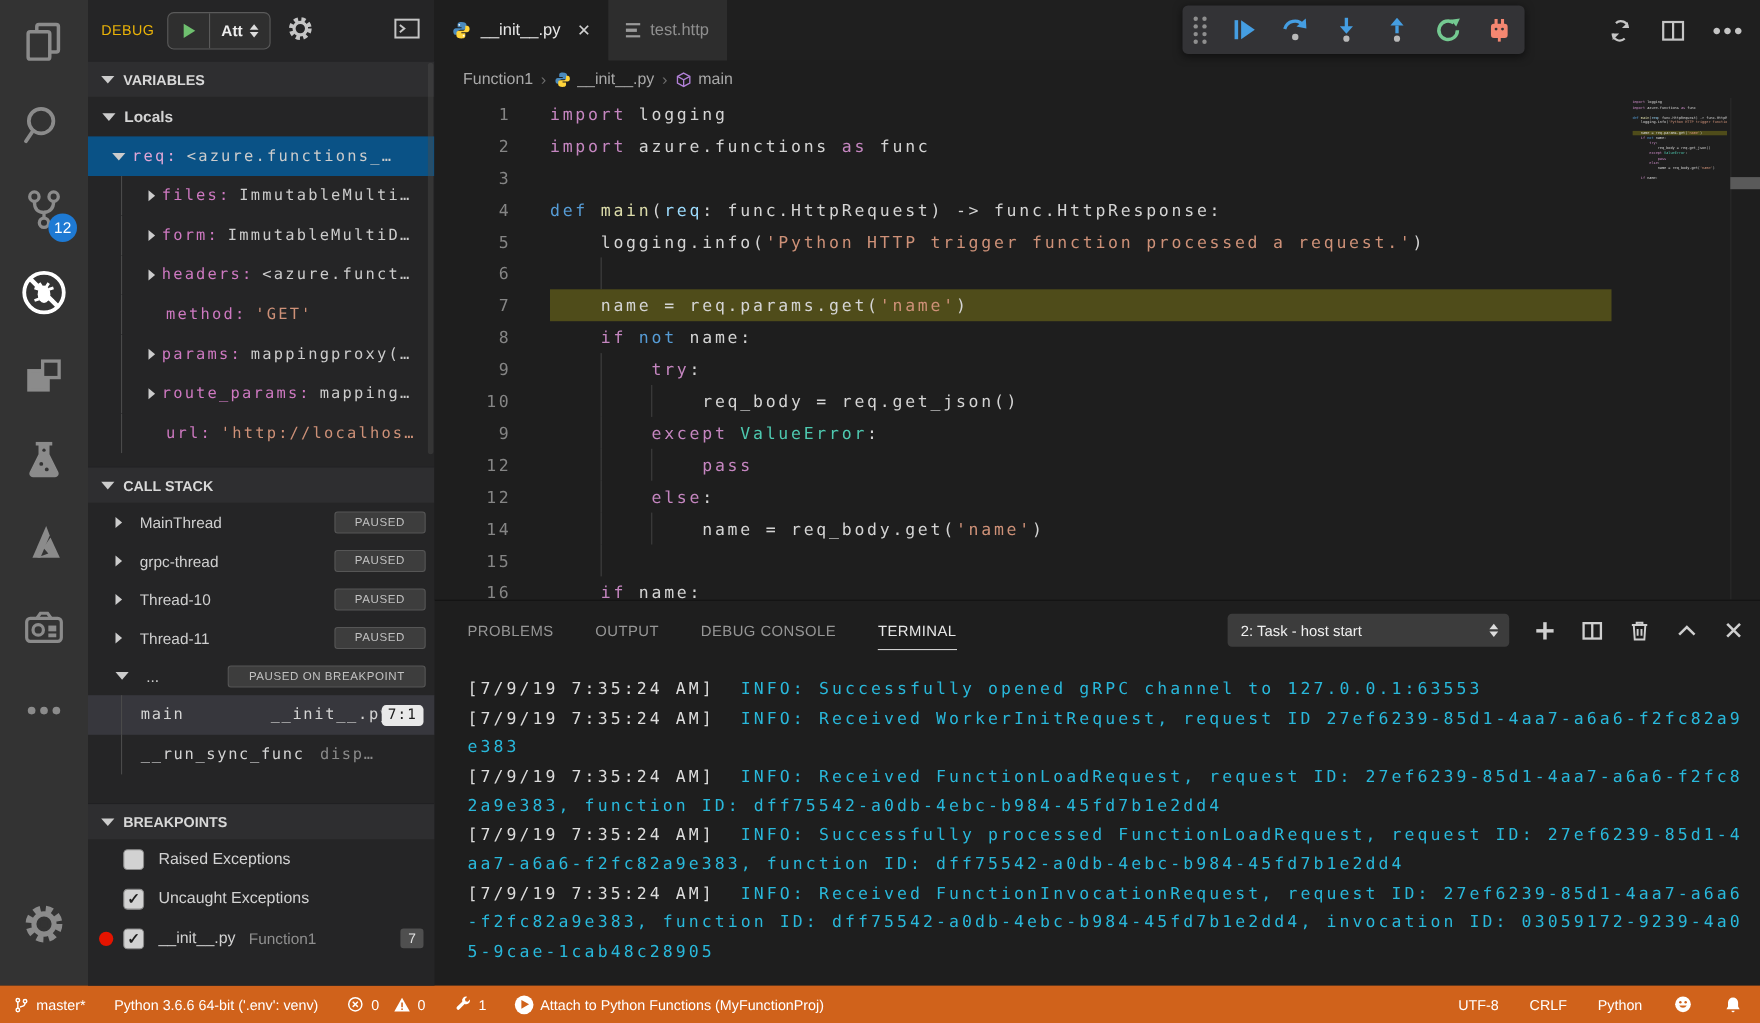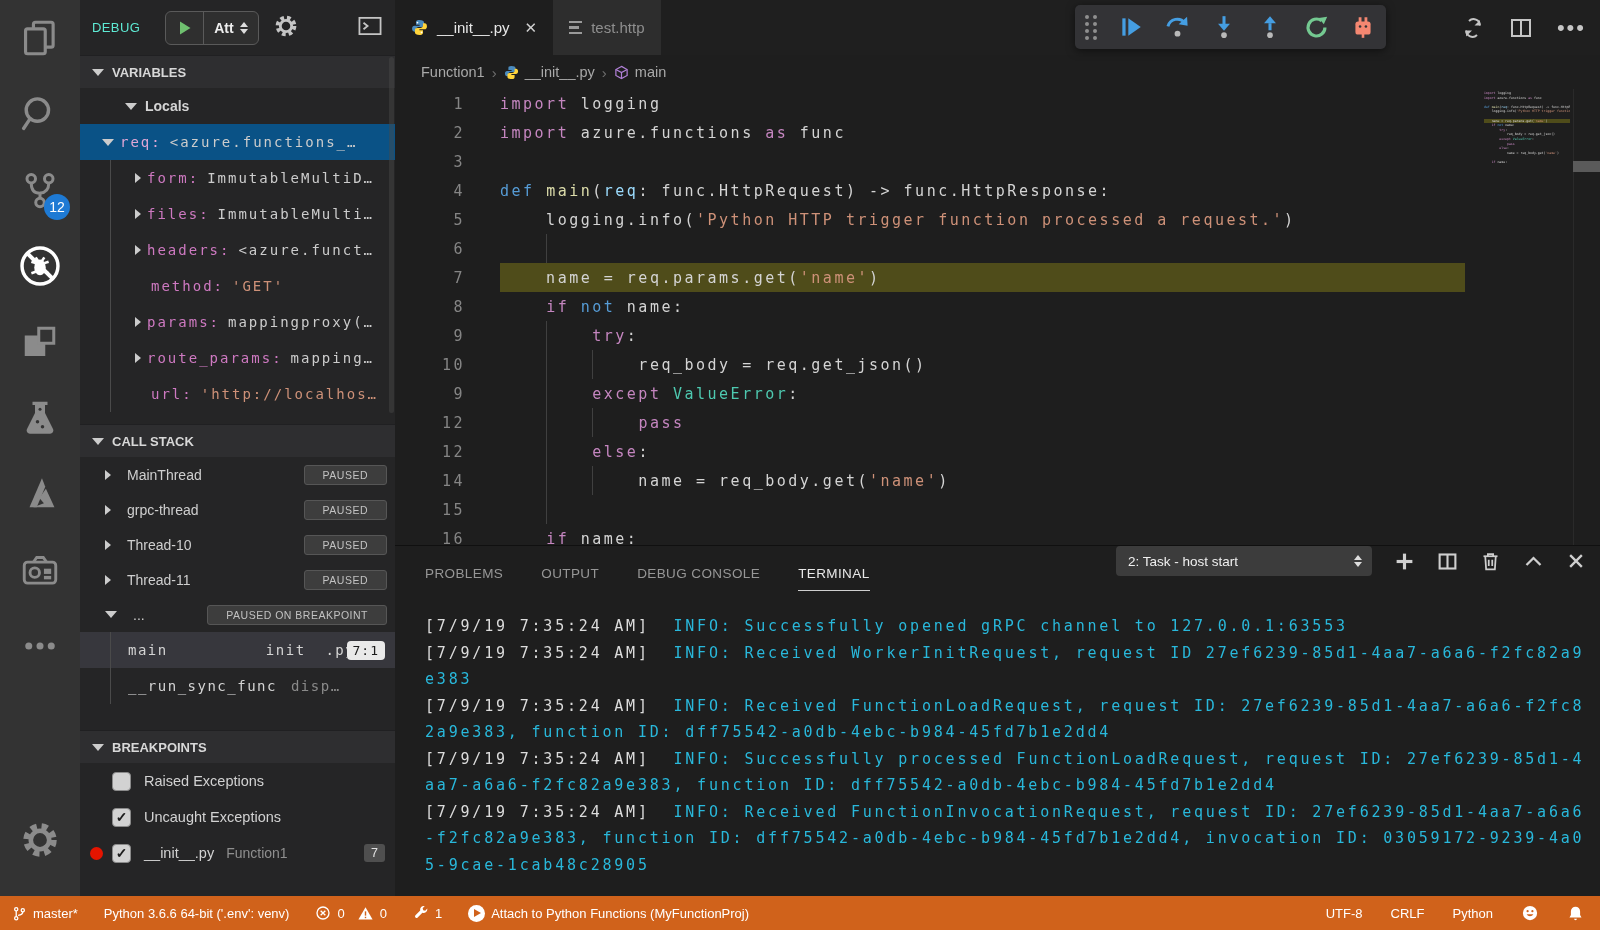--- a/index.html
+++ b/index.html
@@ -14,36 +14,36 @@
   .ab-icon svg { display:block; }
   .ab-icon.active { color:#ffffff; }
   .ab-badge { position:absolute; right:10px; bottom:8px; min-width:26px; height:26px; border-radius:13px; background:#1E7AD4; color:#fff; font-size:14px; display:flex; align-items:center; justify-content:center; padding:0 4px; }
   .ab-spacer { flex:1; }
   .ab-gear { margin-bottom:18px; }
 
   
   .sidebar { width:315px; background:#252526; flex:none; display:flex; flex-direction:column; position:relative; font-size:14px; color:#cccccc; overflow:hidden; }
   .side-scrollbar { position:absolute; right:1px; top:57px; width:5px; height:356px; background:#4a4a4a; opacity:.45; border-radius:3px; }
   .debug-header { height:55px; display:flex; align-items:center; padding:0 12px; flex:none; }
-  .dh-title { color:#5eead4; font-size:13px; letter-spacing:.4px; margin-right:25px; }
+  .dh-title { color:#eab308; font-size:13px; letter-spacing:.4px; margin-right:12px; }
   .dh-combo { display:flex; align-items:center; border:1px solid #5a5a5a; border-radius:6px; background:#2f2f2f; height:34px; overflow:hidden; }
   .dh-play { width:38px; display:flex; align-items:center; justify-content:center; border-right:1px solid #5a5a5a; height:100%; cursor:pointer; }
   .dh-config { display:flex; align-items:center; gap:6px; padding:0 10px; color:#eee; font-weight:bold; font-size:14px; cursor:pointer; }
   .spinner { display:flex; flex-direction:column; gap:2px; }
   .spinner i { width:0; height:0; border-left:4px solid transparent; border-right:4px solid transparent; display:block; }
   .spin-up { border-bottom:5px solid #ddd; }
   .spin-dn { border-top:5px solid #ddd; }
   .dh-gear { margin-left:14px; cursor:pointer; }
   .dh-panel { margin-left:auto; cursor:pointer; }
 
   .section-header { height:33px; background:#2e2e30; border-top:1px solid #202022; display:flex; align-items:center; padding-left:12px; font-weight:bold; font-size:13px; color:#d8d8d8; flex:none; cursor:pointer; }
   .tri { display:inline-block; width:0; height:0; margin-right:8px; }
   .tri.down { border-left:6px solid transparent; border-right:6px solid transparent; border-top:7px solid #cccccc; }
   .tri.right { border-top:5px solid transparent; border-bottom:5px solid transparent; border-left:6px solid #cccccc; }
-  .scope-row { height:36px; display:flex; align-items:center; padding-left:45px; font-weight:bold; font-size:14px; color:#d4d4d4; flex:none; cursor:pointer; }
+  .scope-row { height:36px; display:flex; align-items:center; padding-left:13px; font-weight:bold; font-size:14px; color:#d4d4d4; flex:none; cursor:pointer; }
 
   .var-row { height:36px; display:flex; align-items:center; position:relative; cursor:pointer;
     font-family:"DejaVu Sans Mono", monospace; font-size:14px; letter-spacing:2px; white-space:nowrap; overflow:hidden; }
   .var-row .tri { margin-right:6px; }
   .var-row.selected { background:#0a5286; }
   .var-row.child { padding-left:55px; }
   .var-row.child::before { content:""; position:absolute; left:30px; top:0; bottom:0; width:1px; background:#4a4a4a; }
   .var-row.root { padding-left:22px; }
   .var-name { color:#ce79c1; }
   .var-row.selected .var-name { color:#e0a7d6; }
@@ -107,21 +107,21 @@
   .tk-yel { color:#dcdcaa; } .tk-lbl { color:#9cdcfe; } .tk-str { color:#ce9178; } .tk-teal { color:#4ec9b0; }
 
   .minimap { position:absolute; top:2px; right:30px; width:86px; overflow:hidden; cursor:pointer; }
   .mini-line { font-size:3.2px; line-height:4.6px; letter-spacing:0; white-space:pre; }
   .mini-line.current { background:#4f4c1a; }
   .scroll-lane { position:absolute; top:0; right:0; width:27px; bottom:0; border-left:1px solid #2a2a2a; }
   .scroll-thumb { position:absolute; top:72px; right:0; width:27px; height:11px; background:#5a5a5a; cursor:pointer; }
 
   
   .panel { flex:1; background:#1e1e1e; border-top:1px solid #101010; display:flex; flex-direction:column; min-height:0; }
-  .panel-header { height:54px; display:flex; align-items:flex-start; padding:0 14px 0 30px; gap:38px; flex:none; }
+  .panel-header { height:54px; display:flex; align-items:center; padding:0 14px 0 30px; gap:38px; flex:none; }
   .panel-tab { font-size:13.5px; letter-spacing:.4px; color:#969696; cursor:pointer; height:100%; display:flex; align-items:center; position:relative; white-space:nowrap; }
   .panel-tab.active { color:#e7e7e7; }
   .panel-tab.active::after { content:""; position:absolute; bottom:9px; left:0; right:0; height:1.5px; background:#cfcfcf; }
   .panel-right { margin-left:auto; display:flex; align-items:center; gap:22px; }
   .term-select { width:256px; height:30px; background:#3c3c3c; border-radius:4px; display:flex; align-items:center; padding:0 10px 0 12px; color:#f0f0f0; font-size:13.5px; cursor:pointer; }
   .term-select .spinner { margin-left:auto; }
   .ph-icon { color:#cfcfcf; cursor:pointer; display:flex; align-items:center; }
 
   .terminal { flex:1; padding:13px 0 0 30px; overflow:hidden; }
   .term-text { width:1162px; font-family:"DejaVu Sans Mono", monospace; font-size:15px; letter-spacing:2.8px; line-height:26.5px; white-space:pre-wrap; word-break:break-all; }
@@ -260,27 +260,27 @@
         <span>Locals</span>
       </div>
       <div id="variables-list">
           <div class="var-row root selected">
             <span class="tri down"></span>
             <span class="var-name">req:</span>
             <span class="var-val">&lt;azure.functions_…</span>
           </div>
           <div class="var-row child">
             <span class="tri right"></span>
+            <span class="var-name">files:</span>
+            <span class="var-val">ImmutableMulti…</span>
+          </div>
+          <div class="var-row child">
+            <span class="tri right"></span>
             <span class="var-name">form:</span>
             <span class="var-val">ImmutableMultiD…</span>
-          </div>
-          <div class="var-row child">
-            <span class="tri right"></span>
-            <span class="var-name">files:</span>
-            <span class="var-val">ImmutableMulti…</span>
           </div>
           <div class="var-row child">
             <span class="tri right"></span>
             <span class="var-name">headers:</span>
             <span class="var-val">&lt;azure.funct…</span>
           </div>
           <div class="var-row child">
             <span class="var-arrow-gap"></span>
             <span class="var-name">method:</span>
             <span class="var-val str">'GET'</span>

